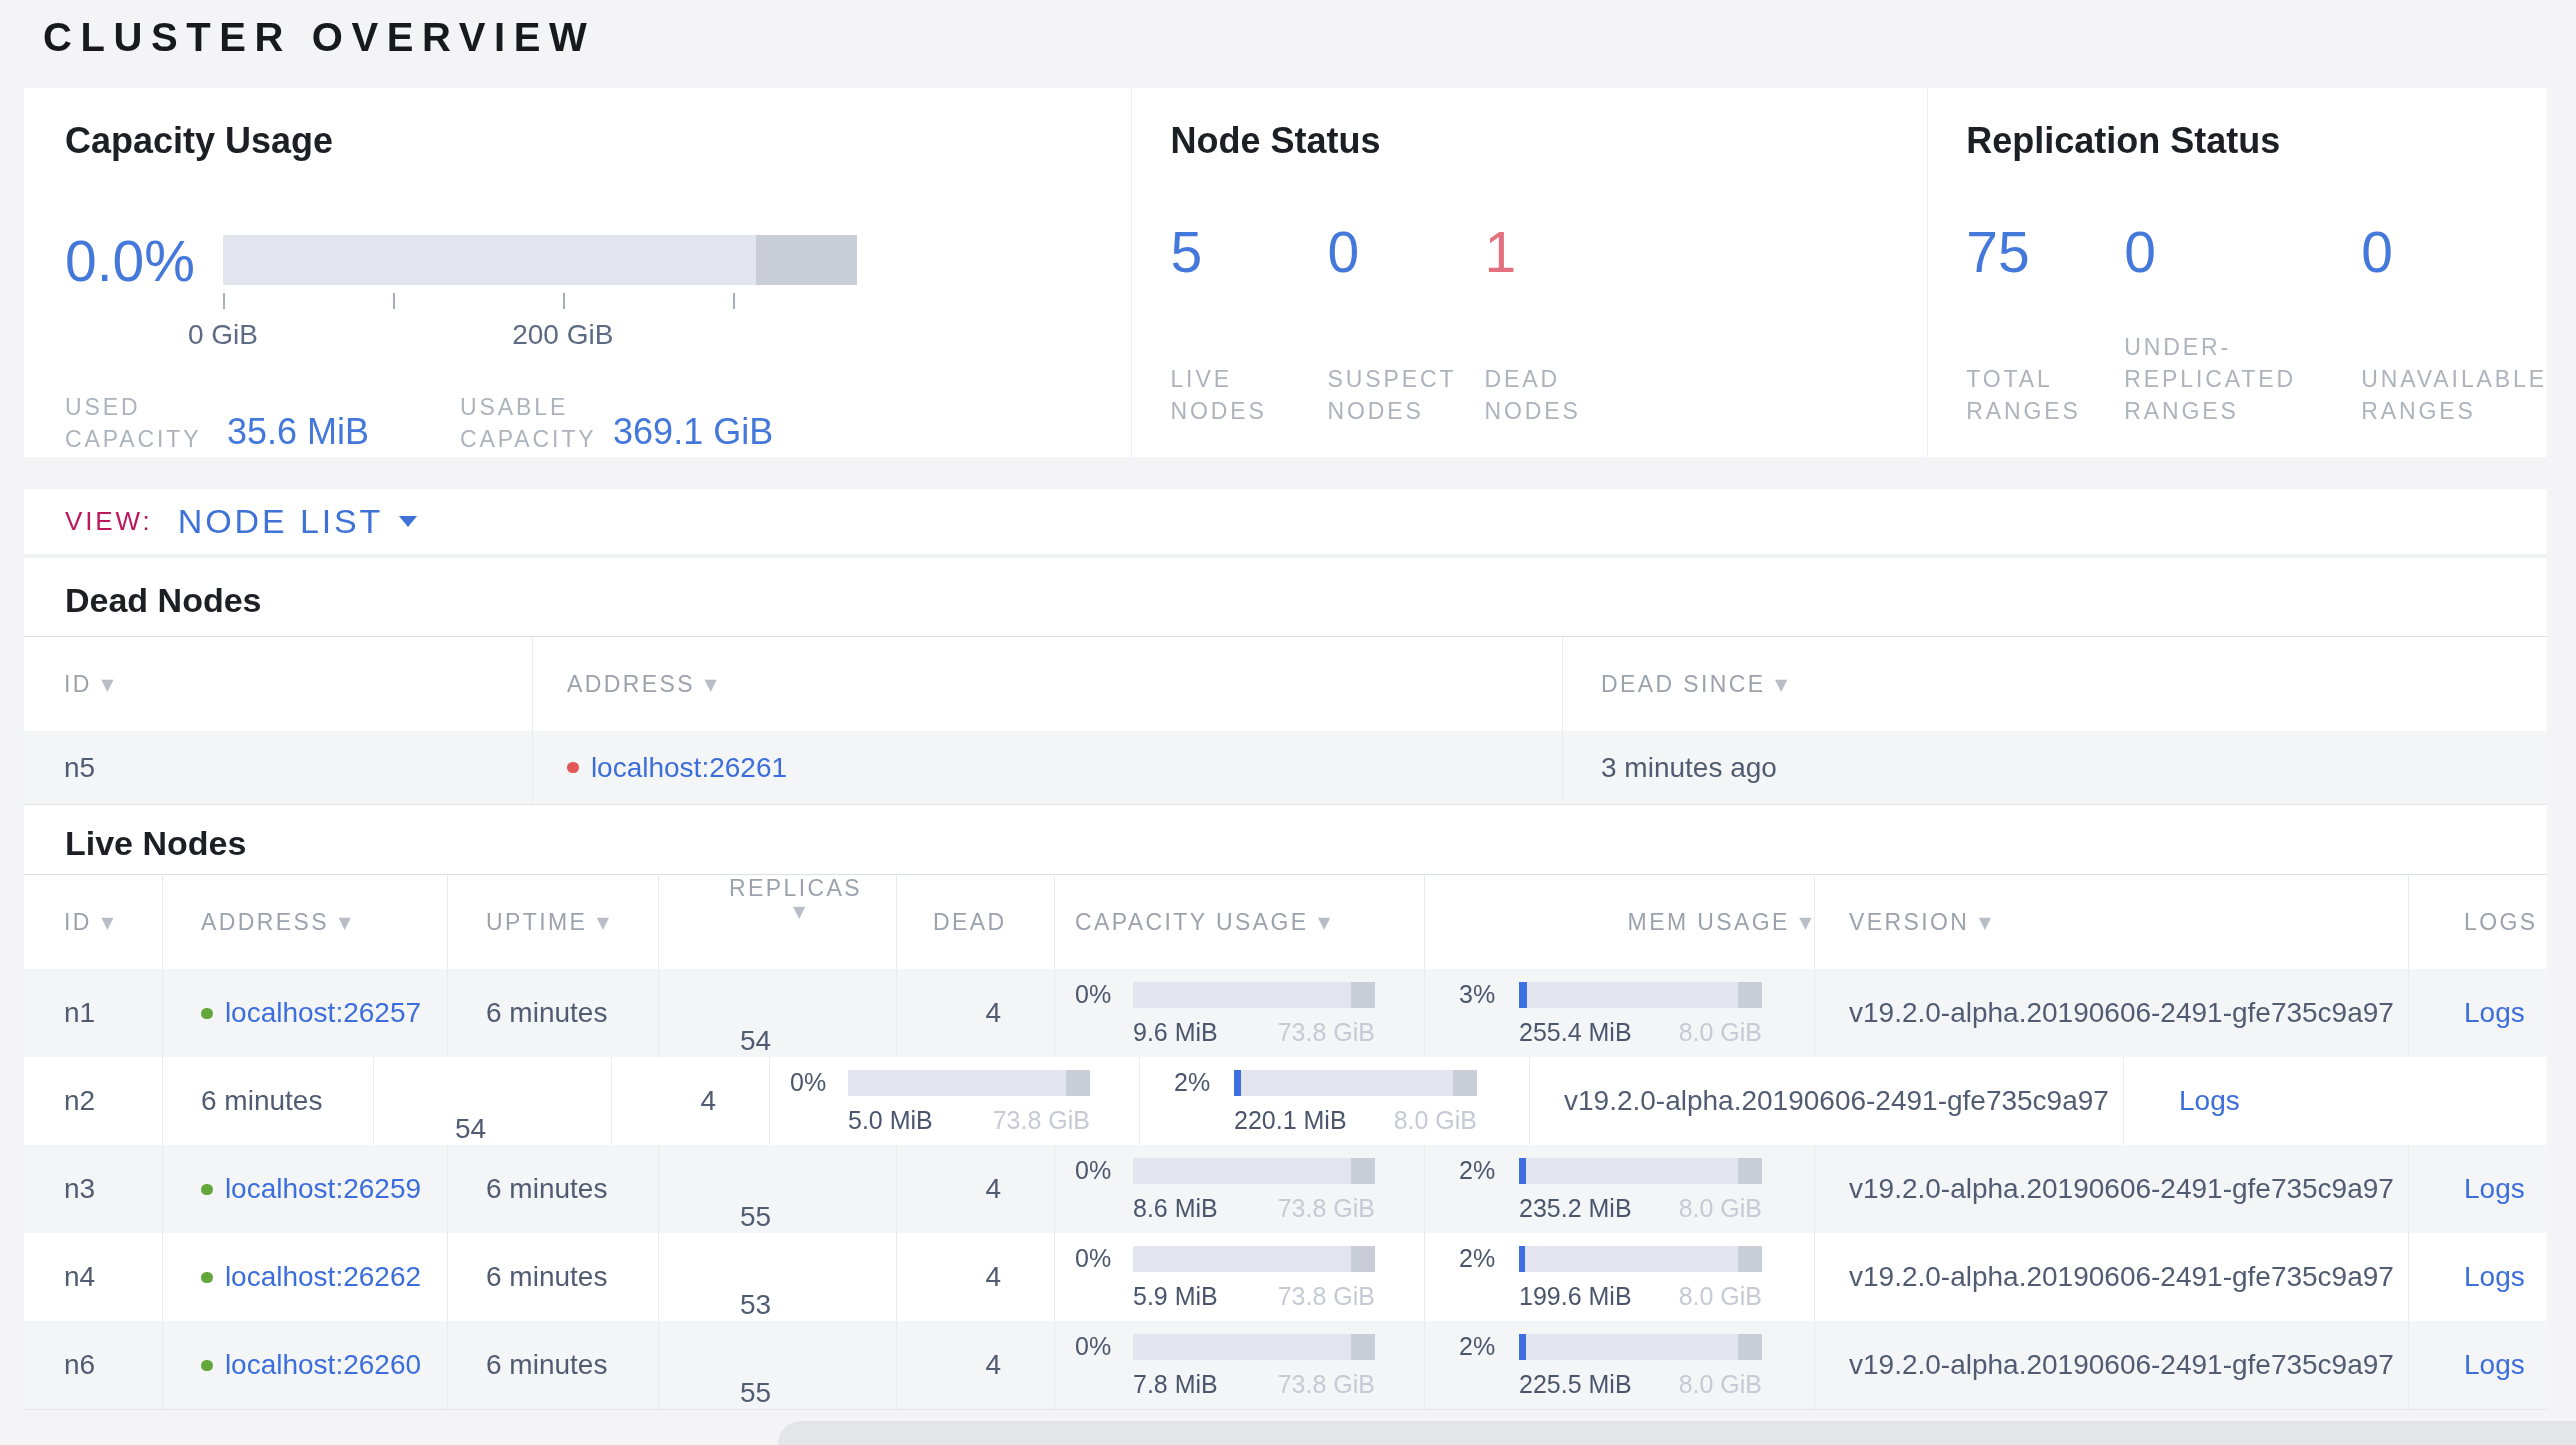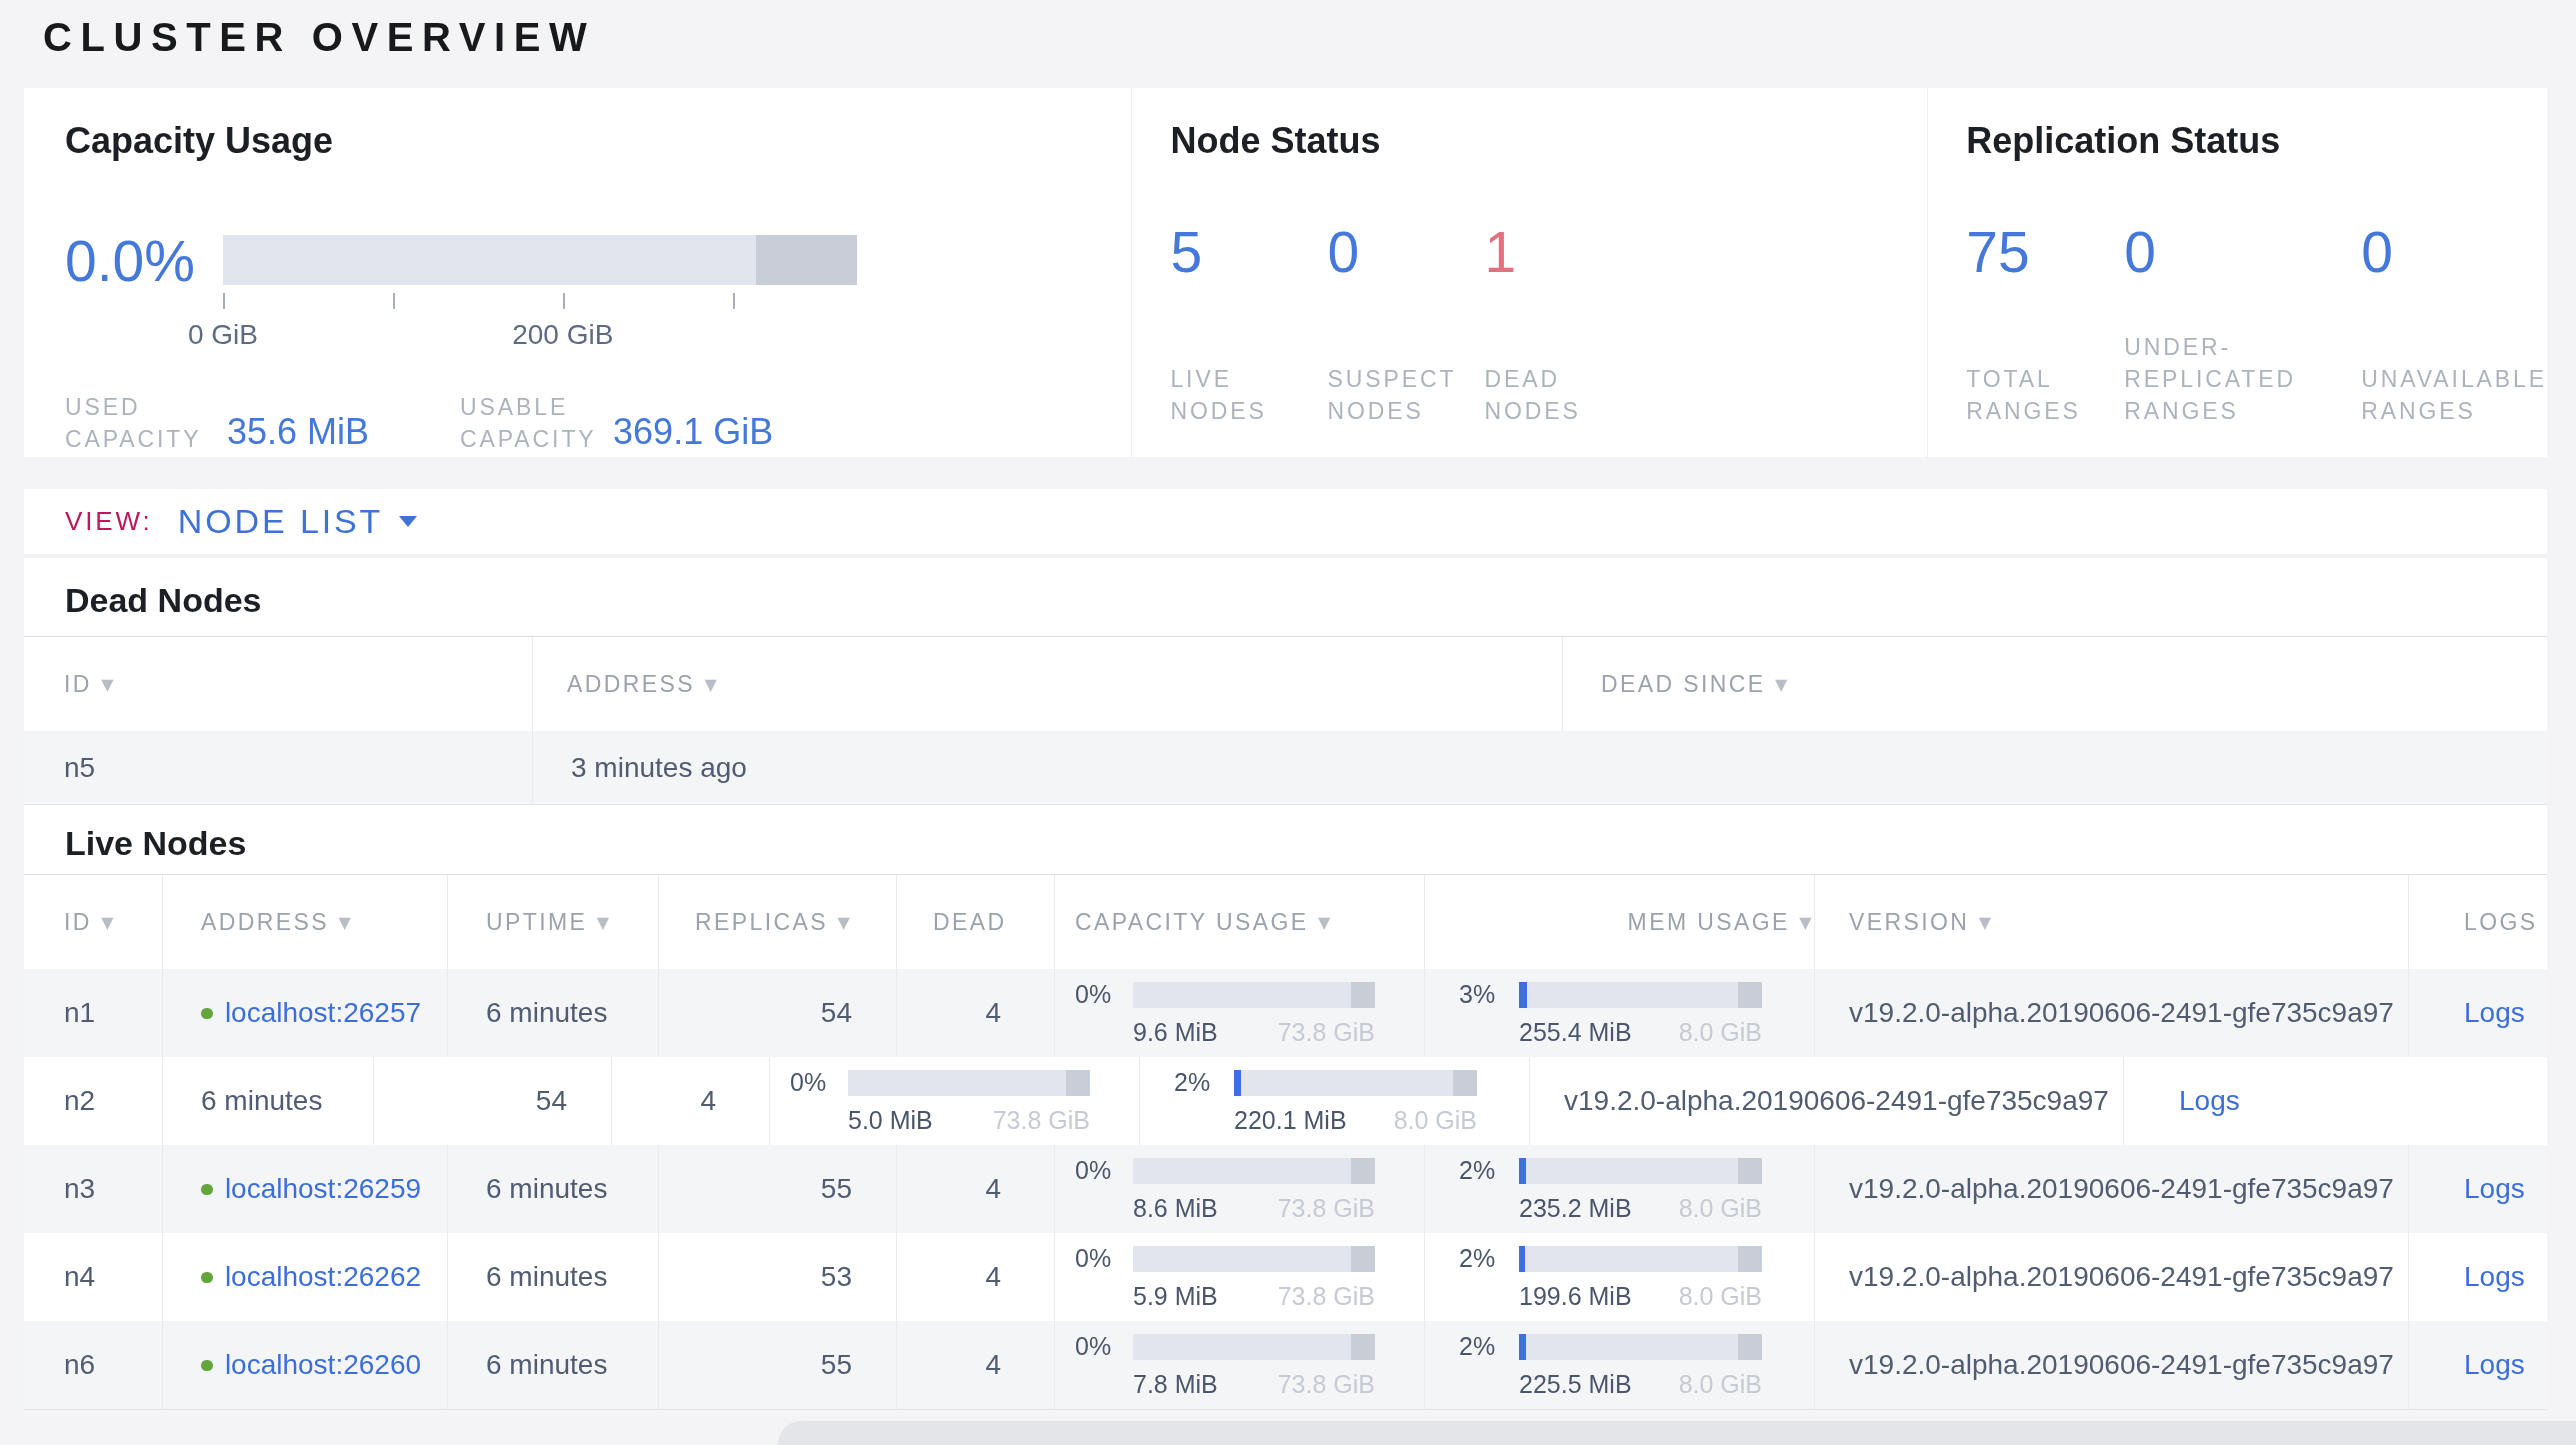--- a/index.html
+++ b/index.html
@@ -99,21 +99,21 @@
   .d-id    { width:509px;  padding-left:40px; }
   .d-addr  { width:1030px; padding-left:34px; }
   .d-since { flex:1;       padding-left:38px; }
 
   
   .live .thead .cell { height:94px; }
   .live .trow .cell { height:88px; }
   .c-id   { width:139px; padding-left:40px; }
   .c-addr { width:285px; padding-left:38px; }
   .c-up   { width:211px; padding-left:38px; }
-  .c-rep  { width:238px; justify-content:flex-end; padding-right:44px; }
+  .c-rep  { width:238px; justify-content:flex-end; padding-right:44px;flex-direction:column; }
   .c-cpu  { width:158px; justify-content:flex-end; padding-right:53px; }
   .c-cap  { width:370px; }
   .c-mem  { width:390px;justify-content:flex-end; }
   .c-ver  { width:594px; padding-left:34px; }
   .c-logs { flex:1; padding-left:55px; }
   .live .thead .c-rep, .live .thead .c-cpu { justify-content:flex-start; padding-left:36px; padding-right:0; }
 
   .ctext { font-size:28px; color:#515c72; white-space:nowrap; }
   .link { font-size:28px; color:#3c6edb; text-decoration:none; cursor:pointer; white-space:nowrap; }
   .dot { display:inline-block; width:11.5px; height:11.5px; border-radius:50%; margin-right:12.4px; flex:none; }
@@ -261,20 +261,24 @@
         <span>DEAD SINCE</span>
         <span class="arr">▼</span>
       </div>
     </div>
     <div class="tbody">
 
         <div class="trow">
           <div class="cell d-id">
             <span class="ctext">n5</span>
           </div>
+          <div class="cell d-addr">
+            <span class="dot" style="background: rgb(226, 87, 87);"></span>
+            <a class="link">localhost:26261</a>
+          </div>
           <div class="cell d-since last">
             <span class="ctext">3 minutes ago</span>
           </div>
         </div>
 
     </div>
   </div>
 
   <div class="sec-h second">Live Nodes</div>
 

